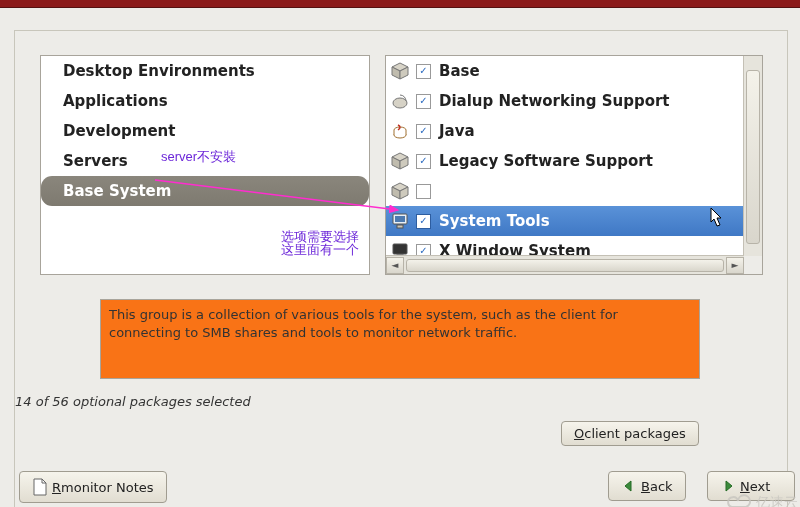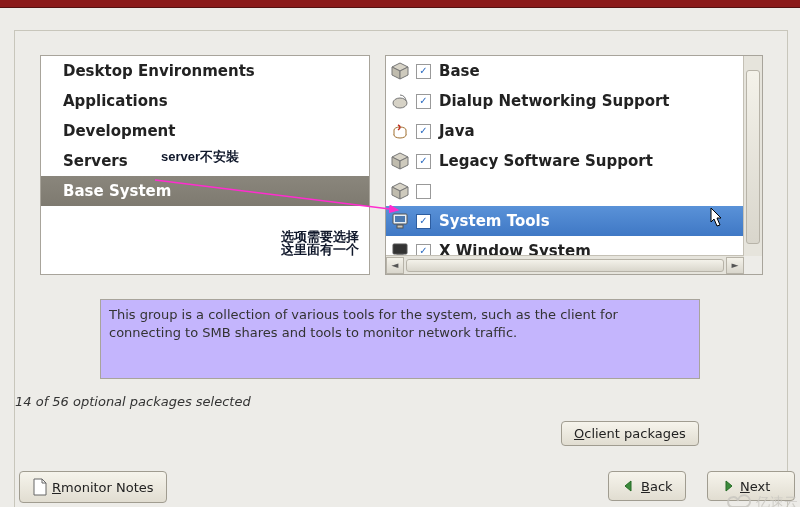--- a/index.html
+++ b/index.html
@@ -45,20 +45,21 @@
     padding: 4px 10px 4px 22px;
     font-weight: bold;
     font-size: 15px;
     color: #222;
     line-height: 22px;
     white-space: nowrap;
   }
   .category-list .cat-item.selected {
     background: linear-gradient(#8a867c, #7e7a70);
     color: #ffffff;
+    border-radius: 11px;
   }
 
   .pkg-panel {
     position: absolute;
     left: 345px; top: 0;
     width: 378px;
     height: 220px;
     box-sizing: border-box;
     border: 1px solid #a8a49b;
     background: #edece8;
@@ -151,21 +152,21 @@
     background: linear-gradient(#f4f2ea, #d9d6cc);
     border: 1px solid #b7b3a8;
     border-radius: 3px;
   }
 
   .desc-box {
     position: absolute;
     left: 85px; top: 268px;
     width: 600px;
     height: 80px;
-    background: #c4b5fd;
+    background: #f97316;
     border: 1px solid #a8a49b;
     padding: 6px 8px;
     box-sizing: border-box;
     font-size: 13px;
     color: #333;
     line-height: 18px;
   }
   .opt-count {
     position: absolute;
     left: 0; top: 363px;
@@ -196,25 +197,24 @@
     margin-right: 4px;
   }
   .page-ico {
     width: 16px; height: 18px;
     margin-right: 4px;
   }
 
   
   .anno {
     position: absolute;
-    color: #0f172a;
+    color: #6d28d9;
     font-size: 13px;
     font-family: sans-serif;
     pointer-events: none;
-    font-weight: bold;
   }
   .arrow-svg {
     position: absolute;
     pointer-events: none;
   }
   .cursor-svg {
     position: absolute;
     pointer-events: none;
   }
   .watermark {

